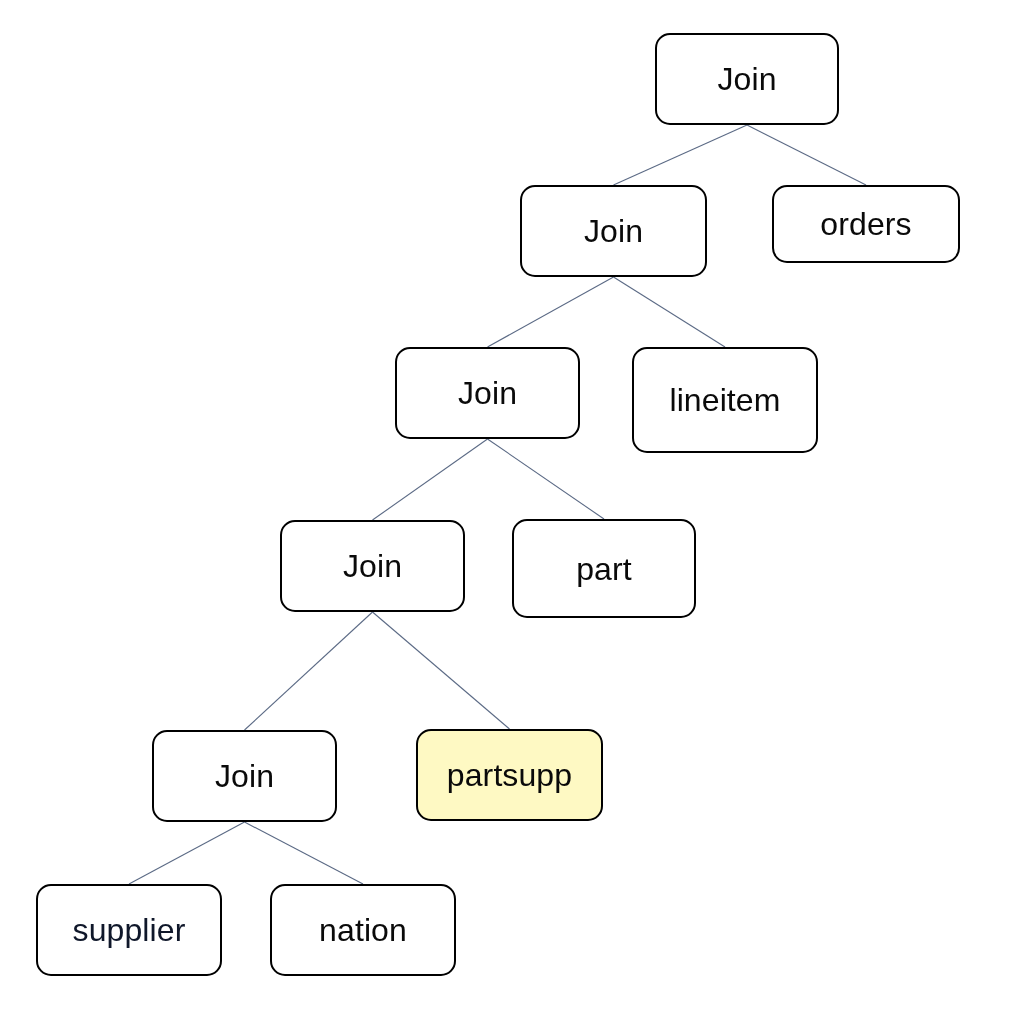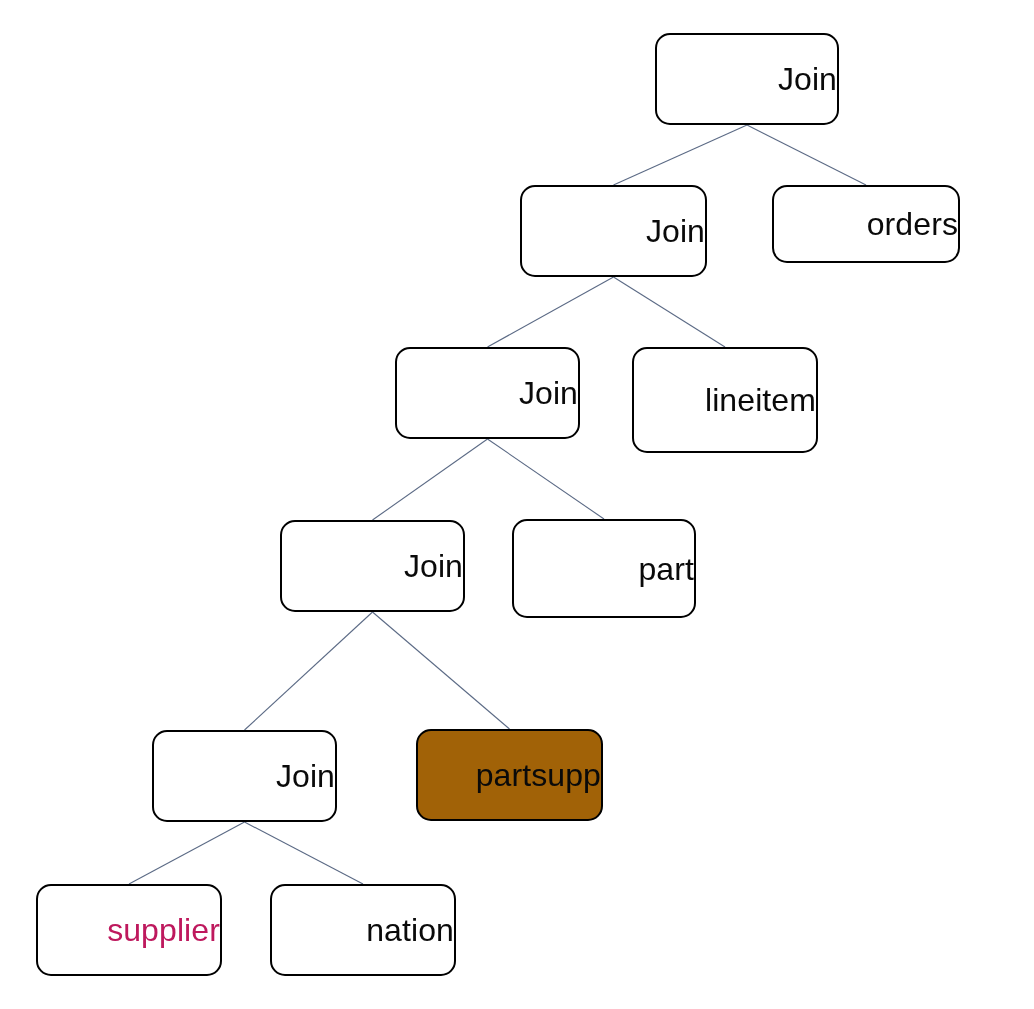--- a/index.html
+++ b/index.html
@@ -24,21 +24,21 @@
     pointer-events: none;
   }
   .node {
     position: absolute;
     box-sizing: border-box;
     background: #ffffff;
     border: 2.6px solid #000000;
     border-radius: 15px;
     display: flex;
     align-items: center;
-    justify-content: flex-end;
+    justify-content: center;
   }
   .node-label {
     font-size: 32px;
     line-height: 1;
     color: #0a0a0a;
     letter-spacing: 0.1px;
     white-space: nowrap;
     font-weight: 400;
   }
 </style>
@@ -76,23 +76,23 @@
       </div>
       <div class="node" style="left: 280px; top: 520px; width: 185px; height: 92px; background: rgb(255, 255, 255); border-color: rgb(0, 0, 0);">
         <span class="node-label" style="color: rgb(10, 10, 10);">Join</span>
       </div>
       <div class="node" style="left: 512px; top: 519px; width: 184px; height: 99px; background: rgb(255, 255, 255); border-color: rgb(0, 0, 0);">
         <span class="node-label" style="color: rgb(10, 10, 10);">part</span>
       </div>
       <div class="node" style="left: 152px; top: 730px; width: 185px; height: 92px; background: rgb(255, 255, 255); border-color: rgb(0, 0, 0);">
         <span class="node-label" style="color: rgb(10, 10, 10);">Join</span>
       </div>
-      <div class="node" style="left: 416px; top: 729px; width: 187px; height: 92px; background: #a16207; border-color: rgb(0, 0, 0);">
+      <div class="node" style="left: 416px; top: 729px; width: 187px; height: 92px; background: #fef9c3; border-color: rgb(0, 0, 0);">
         <span class="node-label" style="color: rgb(10, 10, 10);">partsupp</span>
       </div>
       <div class="node" style="left: 36px; top: 884px; width: 186px; height: 92px; background: rgb(255, 255, 255); border-color: rgb(0, 0, 0);">
-        <span class="node-label" style="color: #be185d;">supplier</span>
+        <span class="node-label" style="color: #0f172a;">supplier</span>
       </div>
       <div class="node" style="left: 270px; top: 884px; width: 186px; height: 92px; background: rgb(255, 255, 255); border-color: rgb(0, 0, 0);">
         <span class="node-label" style="color: rgb(10, 10, 10);">nation</span>
       </div>
     </div>
 </div>
 
 </body></html>

